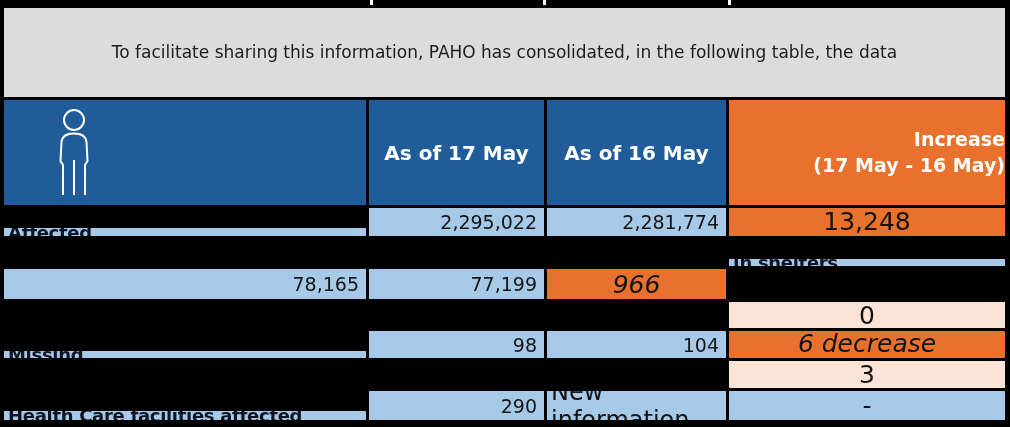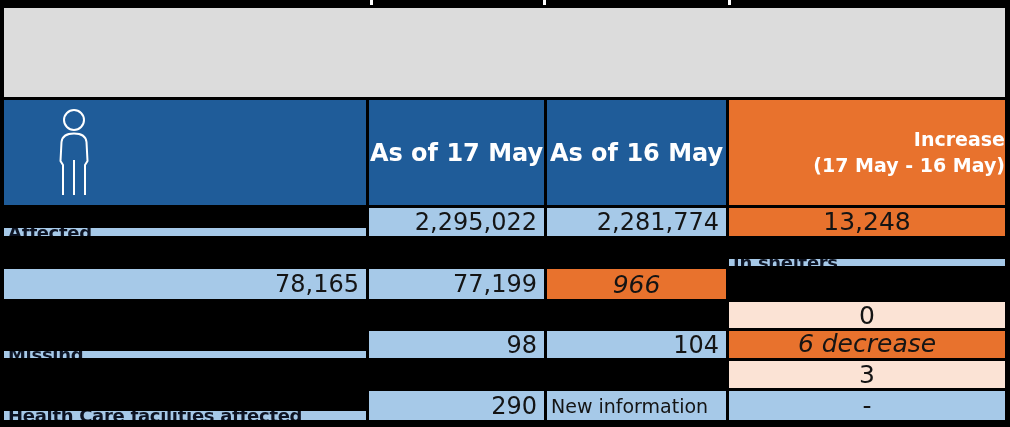--- a/index.html
+++ b/index.html
@@ -37,46 +37,47 @@
     text-align:center;
     font-size:17px;line-height:1.6;color:#1c1c1c;
   }
 
   .blue{background:#1F5C99;}
   .orange{background:#E8722D;align-items:flex-end;}
   .lightblue{background:#A6C9E8;}
   .peach{background:#FBE3D5;}
   .black{background:#000;}
 
-  .hdr{justify-content:center;color:#fff;font-weight:bold;font-size:24px;text-align:center;}
+  .hdr{justify-content:center;color:#fff;font-weight:bold;font-size:20px;text-align:center;}
   .hdr2{flex-direction:column;line-height:1.35;font-size:19px;}
 
   .iconcell{padding-left:52px;}
 
   .label{font-weight:bold;font-size:18px;letter-spacing:-0.3px;padding-left:4px;color:#0d1322;margin-top:20px;}
-  .num{justify-content:flex-end;padding-right:7px;font-size:24px;}
+  .num{justify-content:flex-end;padding-right:7px;font-size:19px;}
   .ctr{justify-content:center;font-size:25px;}
-  .left{justify-content:flex-start;padding-left:4px;font-size:19px;}
+  .left{justify-content:flex-start;padding-left:4px;font-size:24px;}
   .it{font-style:italic;}
   .span3{grid-column:1/span 3;}
 </style>
 </head>
 <body>
 
 <div class="page">
 
   <div class="topstrip">
     <div class="tick t1"></div>
     <div class="tick t2"></div>
     <div class="tick t3"></div>
   </div>
 
   <div class="tbl">
 
     <div class="cell banner">
+      <span>To facilitate sharing this information, PAHO has consolidated, in the following table, the data</span>
     </div>
 
     <div class="cell blue iconcell">
       <svg width="36" height="88" viewBox="0 0 36 88">
         <circle cx="18" cy="11" r="10" fill="none" stroke="#fff" stroke-width="2"></circle>
         <path d="M7,86 L7,56 L4.5,52 L5.5,33 Q6.5,24.5 18,24.5 Q29.5,24.5 30.5,33 L31.5,52 L29,56 L29,86" fill="none" stroke="#fff" stroke-width="2" stroke-linejoin="round"></path>
         <path d="M18,51 L18,86" fill="none" stroke="#fff" stroke-width="2"></path>
       </svg>
     </div>
     <div class="cell blue hdr">As of 17 May</div>

